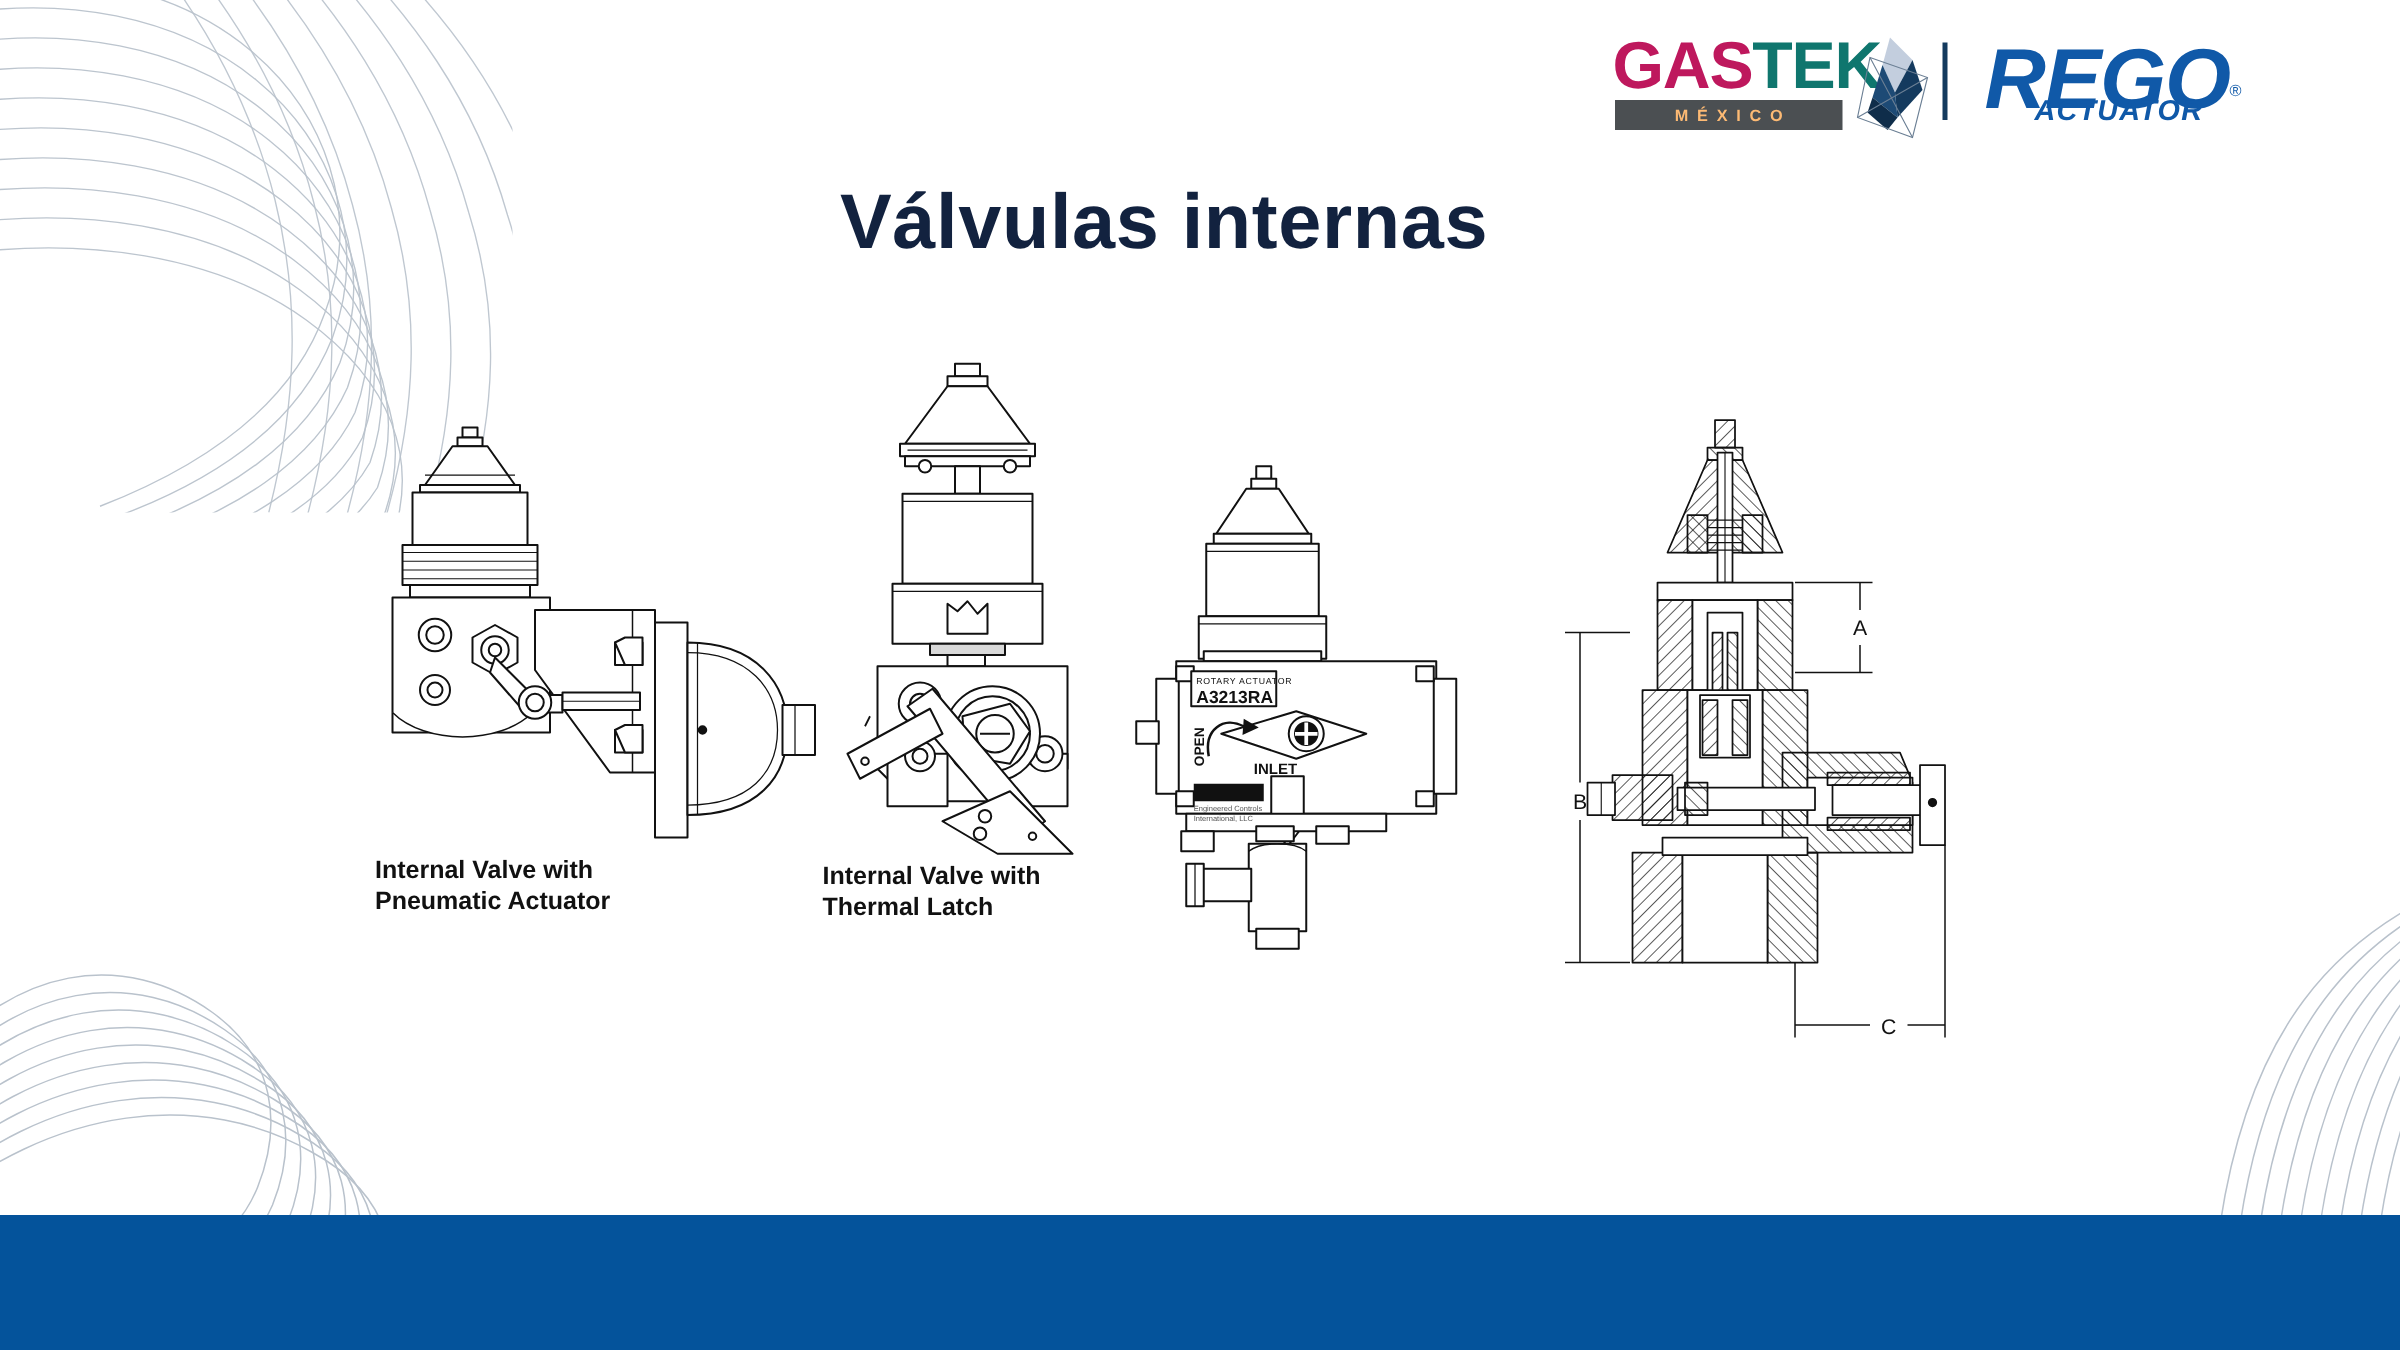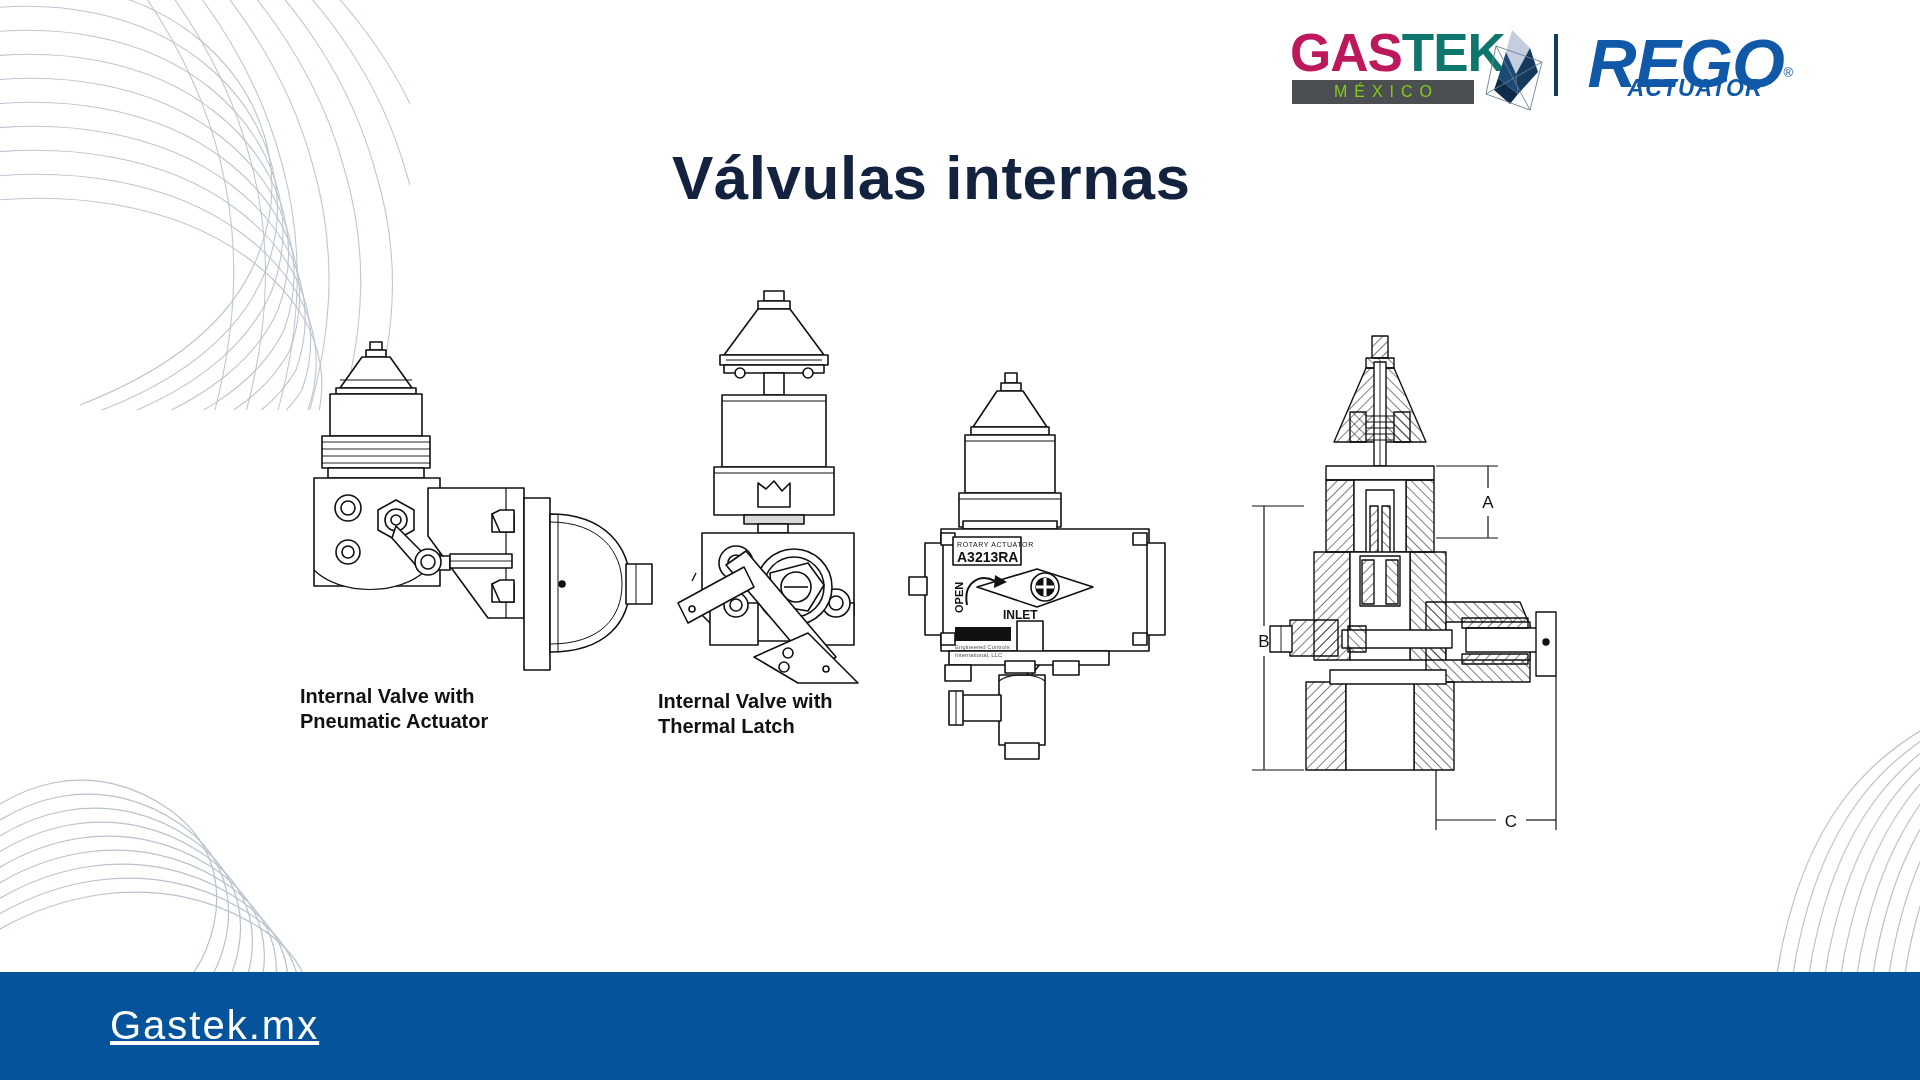--- a/index.html
+++ b/index.html
@@ -66,24 +66,24 @@
     left: 2px;
     top: 60px;
     width: 182px;
     height: 24px;
     background: #4b4f52;
     display: flex;
     align-items: center;
     justify-content: center;
   }
   .mexico-bar span {
-    color: #84cc16;
-    font-size: 16px;
+    color: #fdba74;
+    font-size: 13px;
     letter-spacing: 7px;
-    font-weight: normal;
+    font-weight: bold;
     padding-left: 7px;
   }
   .gem {
     position: absolute;
     left: 182px;
     top: 8px;
     width: 78px;
     height: 85px;
   }
   .divider-bar {
@@ -556,15 +556,14 @@
       </g>
       <g fill="#111" font-family="Liberation Sans, sans-serif" font-size="17" text-anchor="middle">
         <text x="258" y="178">A</text>
         <text x="34" y="317">B</text>
         <text x="281" y="497">C</text>
       </g>
     </svg>
   </div>
 
   <div class="footer"></div>
-  <a class="footer-link" href="#">Gastek.mx</a>
 
 </div>
 
 </body></html>

